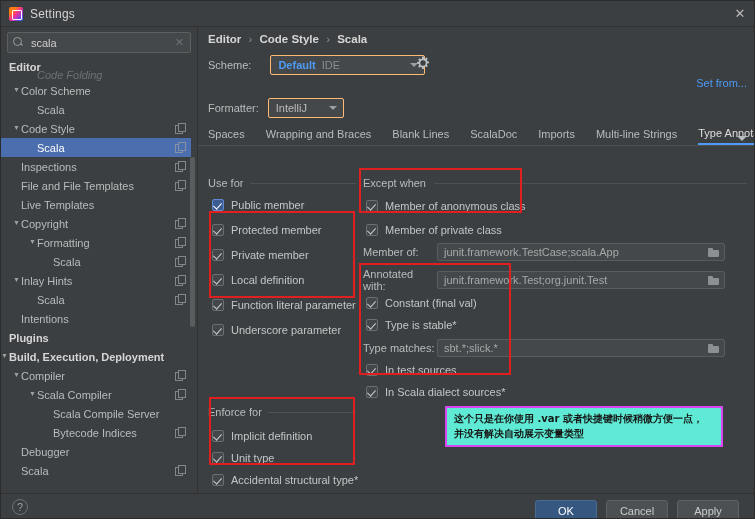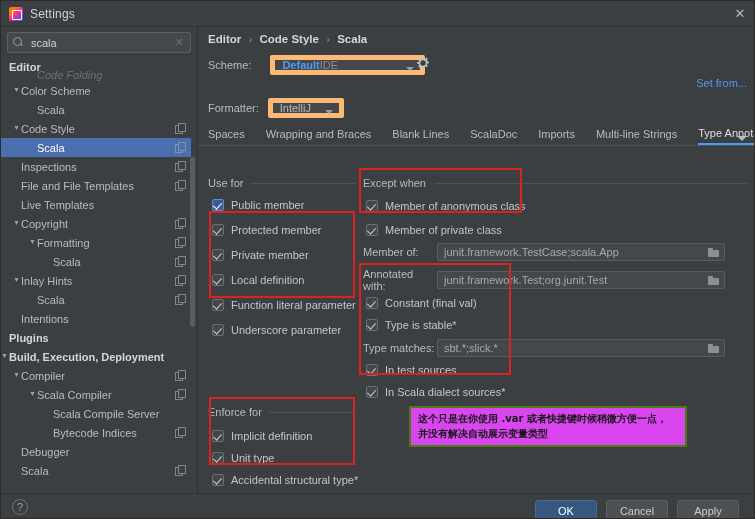--- a/index.html
+++ b/index.html
@@ -127,33 +127,33 @@
     position: absolute; left: 10px; top: 6px;
     font-size: 11.5px; font-weight: bold; color: #d6d6d6;
   }
   .breadcrumb .sep { color: #8a8e90; font-weight: normal; margin: 0 4px; }
 
   .scheme-row {
     position: absolute; left: 10px; top: 28px; display: flex; align-items: center;
   }
   .scheme-row .lab { font-size: 11px; color: #b8bcbd; margin-right: 19px; }
   .combo {
-    height: 20px; background: #45484a; border: 5px solid #fdba74;
+    height: 20px; background: #45484a; border: 1px solid #fdba74;
     border-radius: 2px; display: flex; align-items: center;
     position: relative; padding: 0 0 0 7px;
   }
   .combo .cv { font-size: 11px; }
   .combo .arrow-d {
     position: absolute; right: 6px; top: 7px;
     width: 0; height: 0; border-left: 4px solid transparent;
     border-right: 4px solid transparent; border-top: 4px solid #9aa0a2;
   }
   #scheme-combo { width: 155px; }
   #scheme-combo .cv-main { color: #4d9bf5; font-weight: bold; }
-  #scheme-combo .cv-sub { color: #8a8e90; }
+  #scheme-combo .cv-sub { color: #8a8e90; margin-left: 6px; }
   .gear {
     position: absolute; left: 218px; top: 29px;
     width: 14px; height: 14px;
   }
   .gear svg { display: block; }
   .setfrom {
     position: absolute; right: 8px; top: 50px;
     color: #4d9bf5; font-size: 11px; cursor: pointer;
   }
   .fmt-row {
@@ -228,25 +228,26 @@
     content: ""; position: absolute; left: 0; top: 0;
     width: 5px; height: 3px; background: #8c9092; border-radius: 1px 1px 0 0;
   }
 
   
   .redbox {
     position: absolute; border: 2px solid #e02020;
     pointer-events: none; z-index: 5;
   }
   .notebox {
-    position: absolute; background: #d946ef; border: 2px solid #4d7c0f;
+    position: absolute; background: #5eead4; border: 2px solid #d946ef;
     z-index: 6; padding: 4px 7px;
     font-family: "DejaVu Sans", sans-serif;
     font-size: 10px; color: #171717; line-height: 1.45;
     font-weight: bold;
+    margin-left: 36px;
   }
 
   
   .bottombar {
     position: absolute; left: 0; bottom: 0; width: 755px; height: 25px;
     background: #3c3f41; border-top: 1px solid #323232;
   }
   .helpbtn {
     position: absolute; left: 11px; top: 5px;
     width: 16px; height: 16px; border-radius: 50%;

